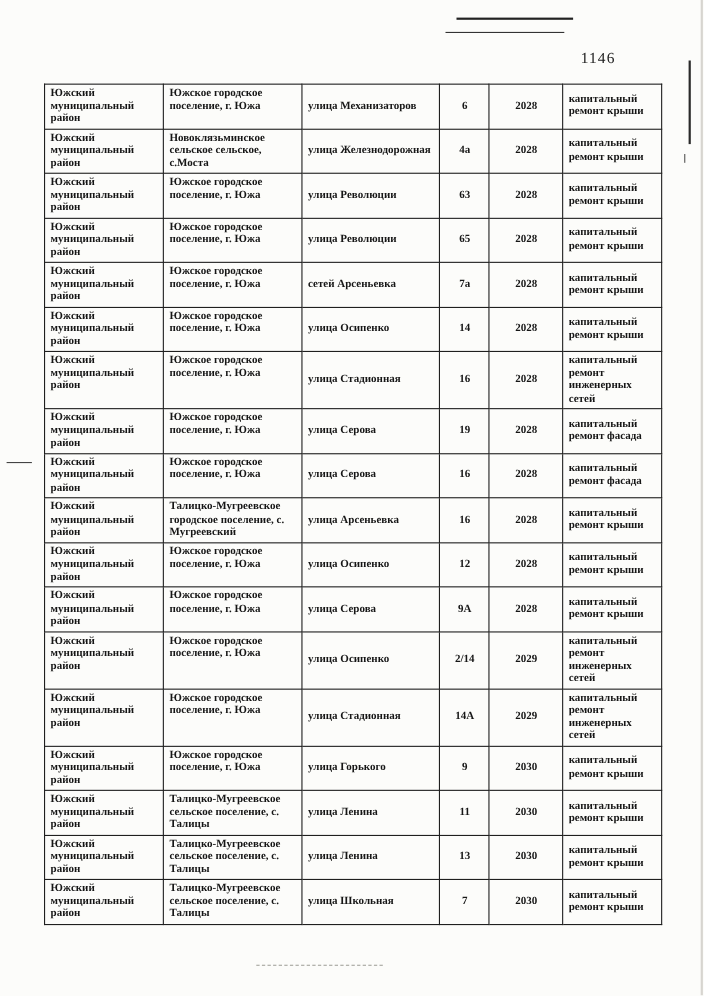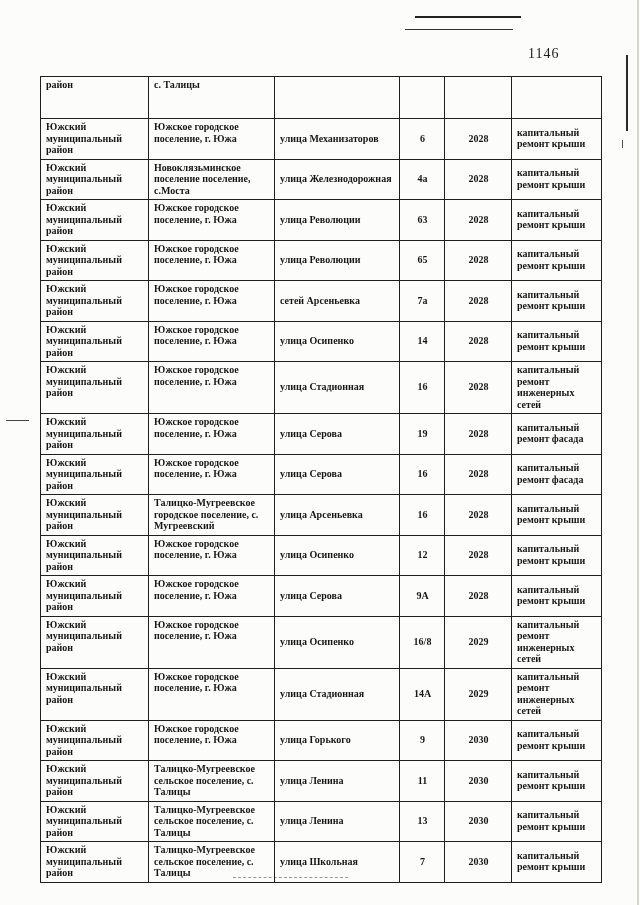--- a/index.html
+++ b/index.html
@@ -71,39 +71,31 @@
 <table class="doc-table">
   <colgroup>
     <col style="width:108px">
     <col style="width:126px">
     <col style="width:125px">
     <col style="width:45px">
     <col style="width:67px">
     <col style="width:90px">
   </colgroup>
   <tbody id="table-body">
-      <tr class="cont-row">
-        <td class="c1">район</td>
-        <td class="c2">с. Талицы</td>
-        <td class="c3"></td>
-        <td class="c4"></td>
-        <td class="c5"></td>
-        <td class="c6"></td>
-      </tr>
       <tr>
         <td class="c1">Южский муниципальный район</td>
         <td class="c2">Южское городское поселение, г. Южа</td>
         <td class="c3">улица Механизаторов</td>
         <td class="c4">6</td>
         <td class="c5">2028</td>
         <td class="c6">капитальный ремонт крыши</td>
       </tr>
       <tr>
         <td class="c1">Южский муниципальный район</td>
-        <td class="c2">Новоклязьминское поселение поселение, с.Моста</td>
+        <td class="c2">Новоклязьминское сельское сельское, с.Моста</td>
         <td class="c3">улица Железнодорожная</td>
         <td class="c4">4а</td>
         <td class="c5">2028</td>
         <td class="c6">капитальный ремонт крыши</td>
       </tr>
       <tr>
         <td class="c1">Южский муниципальный район</td>
         <td class="c2">Южское городское поселение, г. Южа</td>
         <td class="c3">улица Революции</td>
         <td class="c4">63</td>
@@ -179,21 +171,21 @@
         <td class="c2">Южское городское поселение, г. Южа</td>
         <td class="c3">улица Серова</td>
         <td class="c4">9А</td>
         <td class="c5">2028</td>
         <td class="c6">капитальный ремонт крыши</td>
       </tr>
       <tr>
         <td class="c1">Южский муниципальный район</td>
         <td class="c2">Южское городское поселение, г. Южа</td>
         <td class="c3">улица Осипенко</td>
-        <td class="c4">16/8</td>
+        <td class="c4">2/14</td>
         <td class="c5">2029</td>
         <td class="c6">капитальный ремонт инженерных сетей</td>
       </tr>
       <tr>
         <td class="c1">Южский муниципальный район</td>
         <td class="c2">Южское городское поселение, г. Южа</td>
         <td class="c3">улица Стадионная</td>
         <td class="c4">14А</td>
         <td class="c5">2029</td>
         <td class="c6">капитальный ремонт инженерных сетей</td>

